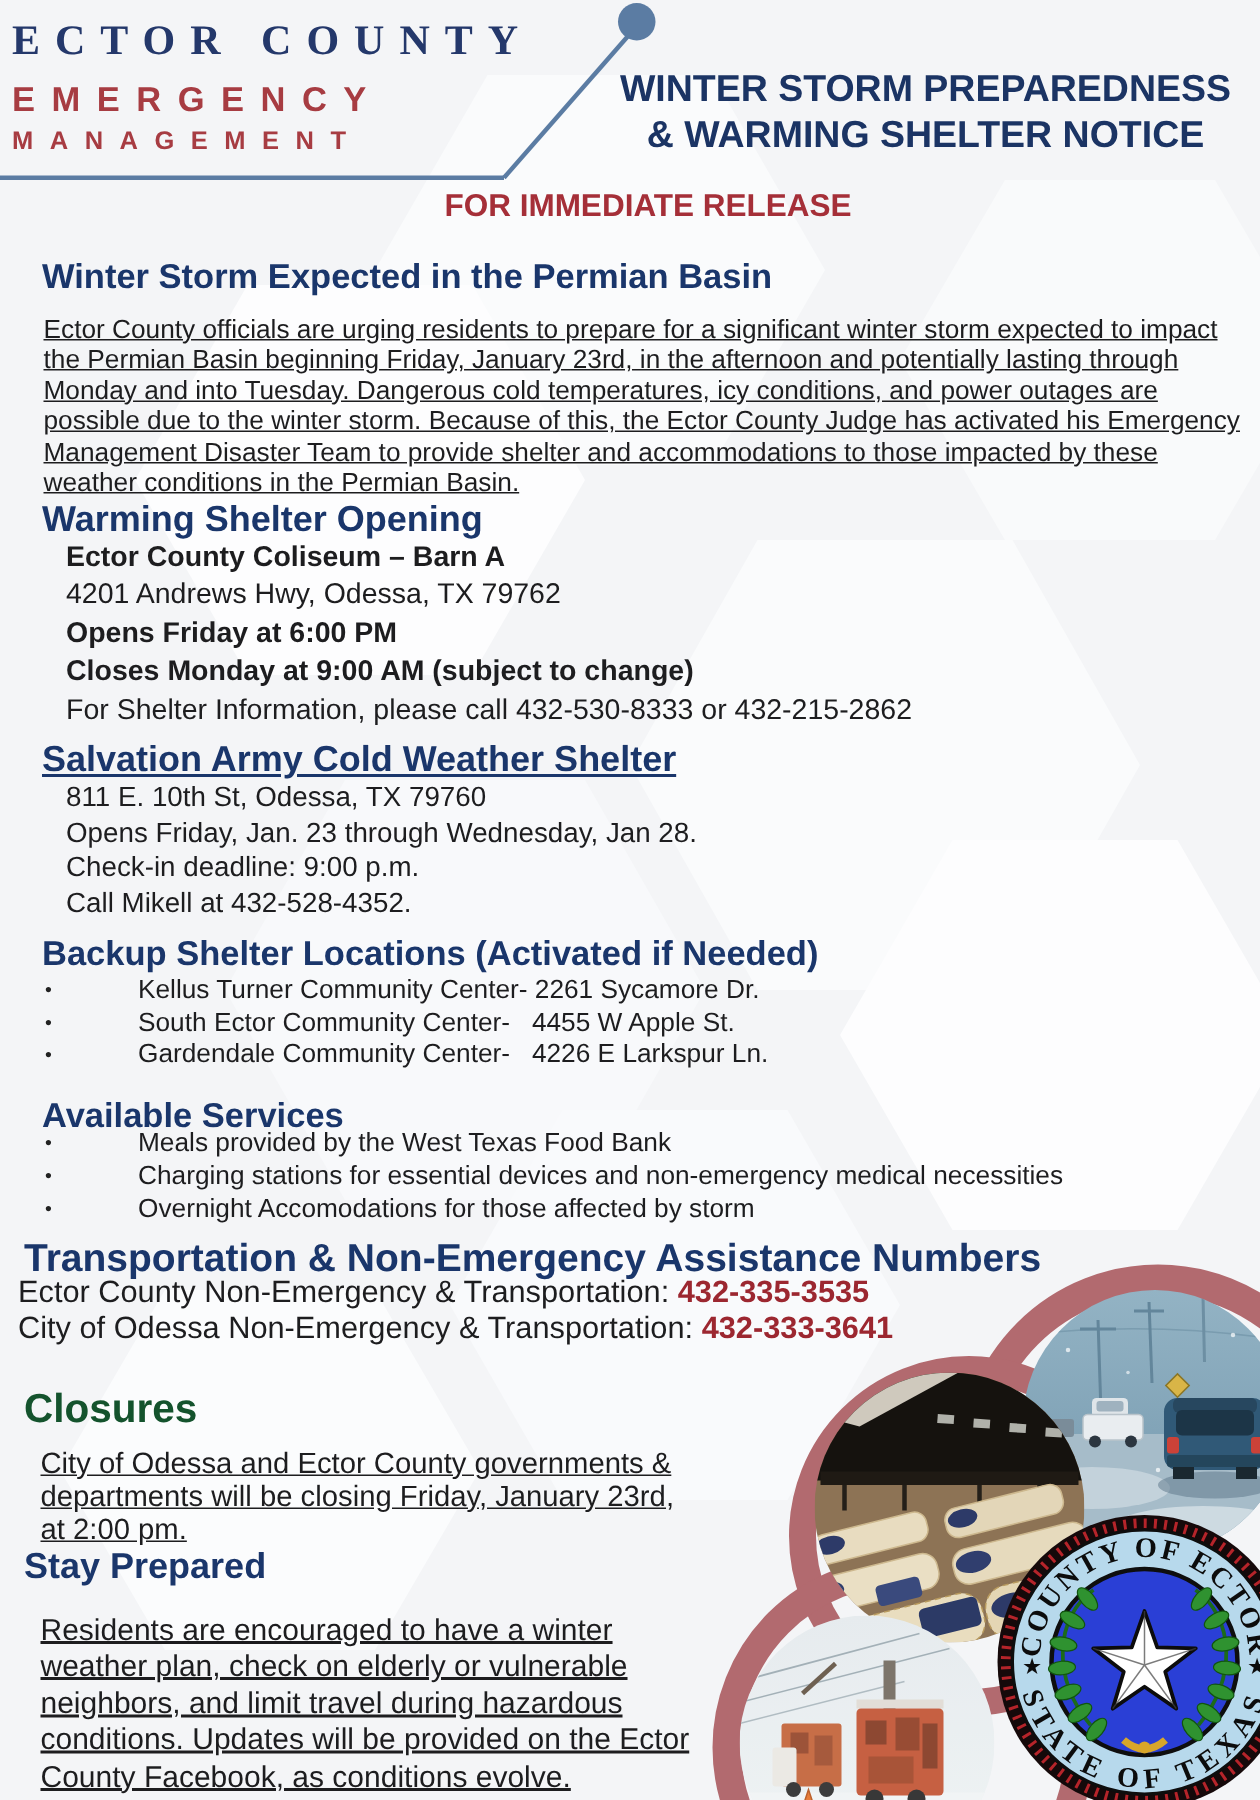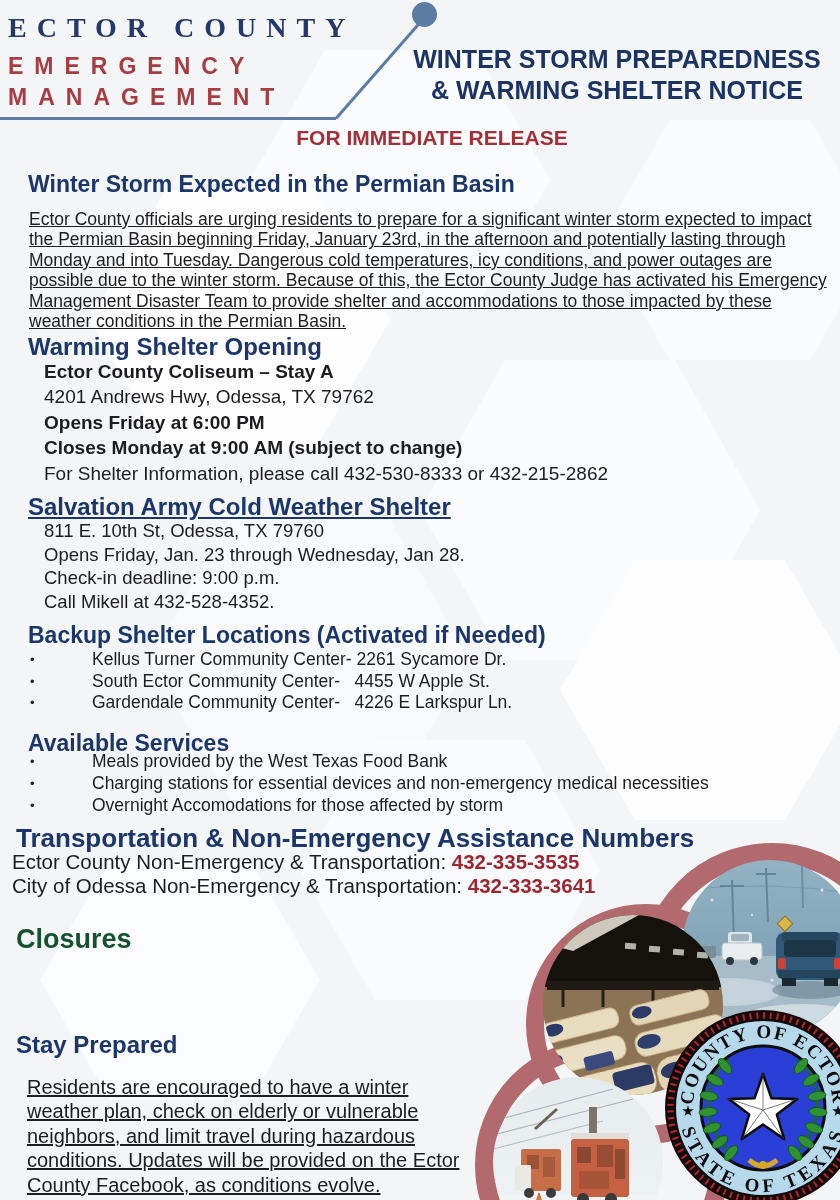--- a/index.html
+++ b/index.html
@@ -4,21 +4,21 @@
 <style>
   html,body{margin:0;padding:0;background:#e8e8ea;}
   .page{position:relative;width:840px;height:1200px;overflow:hidden;
         background:#f4f5f7;font-family:"Liberation Sans",sans-serif;color:#1d1d1f;}
   .hex{position:absolute;clip-path:polygon(25% 0,75% 0,100% 50%,75% 100%,25% 100%,0 50%);}
   
   .org1{position:absolute;left:8px;top:12px;font-family:"Liberation Serif",serif;
         font-weight:700;font-size:28px;letter-spacing:10px;color:#24386b;white-space:nowrap;}
   .org2{position:absolute;left:8px;top:53px;font-weight:700;font-size:23px;
         letter-spacing:11px;color:#a73c42;white-space:nowrap;}
-  .org3{position:absolute;left:8px;top:84px;font-weight:700;font-size:23px;
+  .org3{position:absolute;left:8px;top:84px;font-weight:700;font-size:17px;
         letter-spacing:11px;color:#a73c42;white-space:nowrap;}
   .hrule{position:absolute;left:0;top:117px;width:336px;height:3px;background:#5b7ca3;}
   .diag{position:absolute;left:336px;top:117px;width:130px;height:3px;background:#5b7ca3;
         transform:rotate(-48.8deg);transform-origin:0 50%;}
   .dot{position:absolute;left:412px;top:2px;width:25px;height:25px;border-radius:50%;background:#5b7ca3;}
   .title{position:absolute;left:398px;top:44px;width:438px;text-align:center;
          font-weight:700;font-size:25px;line-height:31px;color:#1b3464;}
   .release{position:absolute;left:12px;top:126px;width:840px;text-align:center;
            font-weight:700;font-size:21px;color:#a52f38;}
   
@@ -80,21 +80,21 @@
     <span>WINTER STORM PREPAREDNESS</span><br>
     <span>&amp; WARMING SHELTER NOTICE</span>
   </div>
   <div class="release">FOR IMMEDIATE RELEASE</div>
 
   <h2 class="h-sec intro-h">Winter Storm Expected in the Permian Basin</h2>
   <p class="body-text intro-p">Ector County officials are urging residents to prepare for a significant winter storm expected to impact the Permian Basin beginning Friday, January 23rd, in the afternoon and potentially lasting through Monday and into Tuesday. Dangerous cold temperatures, icy conditions, and power outages are possible due to the winter storm. Because of this, the Ector County Judge has activated his Emergency Management Disaster Team to provide shelter and accommodations to those impacted by these weather conditions in the Permian Basin.</p>
 
   <h2 class="h-sec warm-h">Warming Shelter Opening</h2>
   <div class="lines warm-l">
-    <div class="b">Ector County Coliseum – Stay A</div>
+    <div class="b">Ector County Coliseum – Barn A</div>
     <div>4201 Andrews Hwy, Odessa, TX 79762</div>
     <div class="b">Opens Friday at 6:00 PM</div>
     <div class="b">Closes Monday at 9:00 AM (subject to change)</div>
     <div>For Shelter Information, please call 432-530-8333 or 432-215-2862</div>
   </div>
 
   <h2 class="h-sec salv-h">Salvation Army Cold Weather Shelter</h2>
   <div class="lines salv-l">
     <div>811 E. 10th St, Odessa, TX 79760</div>
     <div>Opens Friday, Jan. 23 through Wednesday, Jan 28.</div>
@@ -134,20 +134,21 @@
       </div>
   </div>
 
   <h2 class="h-sec trans-h">Transportation &amp; Non-Emergency Assistance Numbers</h2>
   <div class="trans-l">
     <div><span>Ector County Non-Emergency &amp; Transportation: </span><span class="phone">432-335-3535</span></div>
     <div><span>City of Odessa Non-Emergency &amp; Transportation: </span><span class="phone">432-333-3641</span></div>
   </div>
 
   <h2 class="h-sec clos-h">Closures</h2>
+  <p class="body-text clos-p">City of Odessa and Ector County governments &amp; departments will be closing Friday, January 23rd, at 2:00 pm.</p>
 
   <h2 class="h-sec stay-h">Stay Prepared</h2>
   <p class="body-text stay-p">Residents are encouraged to have a winter weather plan, check on elderly or vulnerable neighbors, and limit travel during hazardous conditions. Updates will be provided on the Ector County Facebook, as conditions evolve.</p>
 
   <div class="ring" style="left:639px;top:843px;width:226px;height:226px;"></div>
   <div class="ring" style="left:526px;top:904px;width:204px;height:204px;border-width:18px;"></div>
   <div class="ring" style="left:475px;top:1038px;width:216px;height:216px;border-width:19px;"></div>
 
   <div class="photo" id="road-photo">
     <svg width="176" height="176" viewBox="0 0 176 176">

